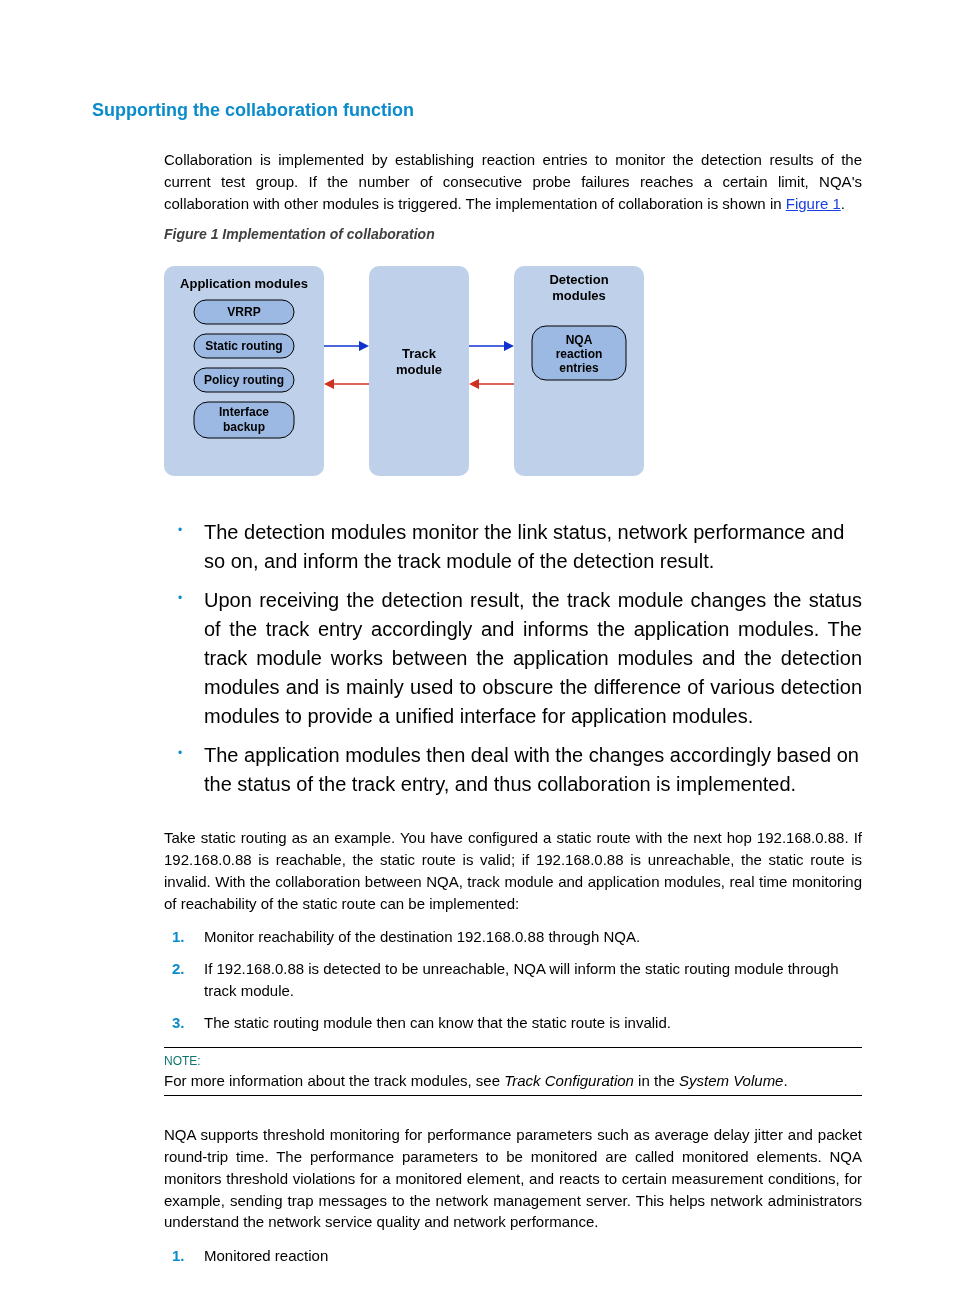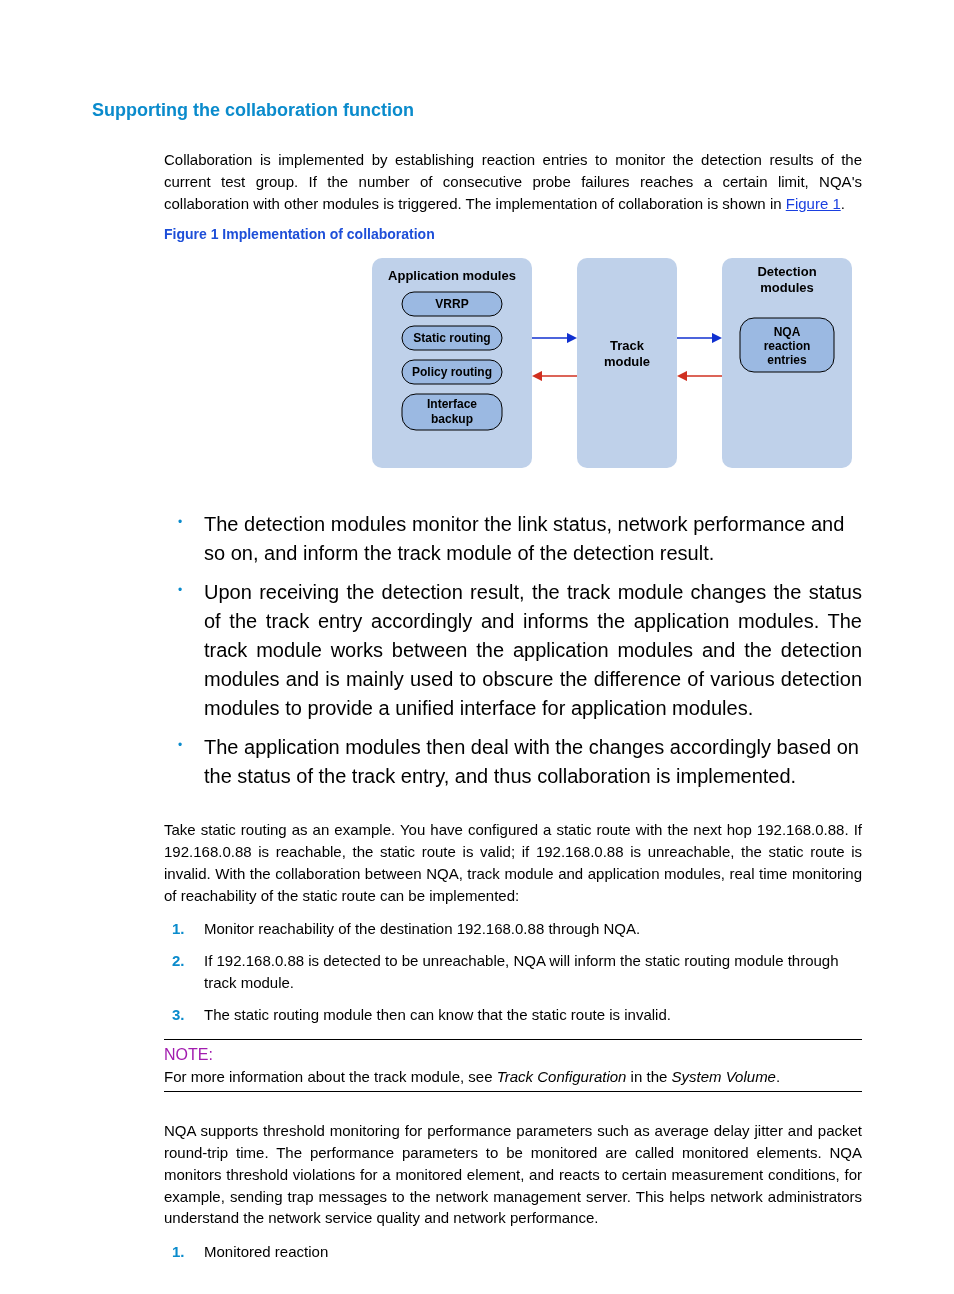--- a/index.html
+++ b/index.html
@@ -26,29 +26,29 @@
   .body-text {
     font-size: 15px;
     line-height: 1.45;
     margin: 0 0 12px 72px;
   }
   .body-text.justify {
     text-align: justify;
     margin-top: 28px;
   }
   .figcap {
-    color: #1d4ed8;
+    color: #404040;
     font-weight: 600;
     font-size: 14px;
-    margin: 6px 0 16px 72px;
+    margin: 6px 0 24px 72px;
+    font-style: italic;
   }
   .figwrap {
     margin-left: 72px;
     margin-bottom: 38px;
-    text-align: right;
   }
   .fig {
     width: 490px;
     height: 210px;
   }
   a.figlink {
     color: #1a3fe0;
     text-decoration: underline;
   }
   ul.bullets {
@@ -95,22 +95,22 @@
     font-weight: 600;
     font-size: 15px;
   }
   .notebox {
     margin: 0 0 22px 72px;
     border-top: 1px solid #000;
     border-bottom: 1px solid #000;
     padding: 6px 0 6px 0;
   }
   .note-hd {
-    color: #a21caf;
-    font-size: 16px;
+    color: #0f766e;
+    font-size: 12px;
     margin-bottom: 4px;
   }
   .note-body {
     font-size: 15px;
   }
   .note-body em { font-style: italic; text-align: right; }
   .pagenum {
     position: absolute;
     bottom: 28px;
     left: 0; right: 0;
@@ -200,21 +200,21 @@
 
   <ol class="numbered">
     <li>Monitor reachability of the destination 192.168.0.88 through NQA.</li>
     <li>If 192.168.0.88 is detected to be unreachable, NQA will inform the static routing module through track module.</li>
     <li>The static routing module then can know that the static route is invalid.</li>
   </ol>
 
   <div class="notebox">
     <div class="note-hd">NOTE:</div>
     <div class="note-body">
-      <span>For more information about the track module, see </span><em>Track Configuration</em><span> in the </span><em>System Volume</em><span>.</span>
+      <span>For more information about the track modules, see </span><em>Track Configuration</em><span> in the </span><em>System Volume</em><span>.</span>
     </div>
   </div>
 
 
   <p class="body-text justify">NQA supports threshold monitoring for performance parameters such as average delay jitter and packet round-trip time. The performance parameters to be monitored are called monitored elements. NQA monitors threshold violations for a monitored element, and reacts to certain measurement conditions, for example, sending trap messages to the network management server. This helps network administrators understand the network service quality and network performance.</p>
 
   <ol class="numbered">
     <li>Monitored reaction</li>
   </ol>
 

